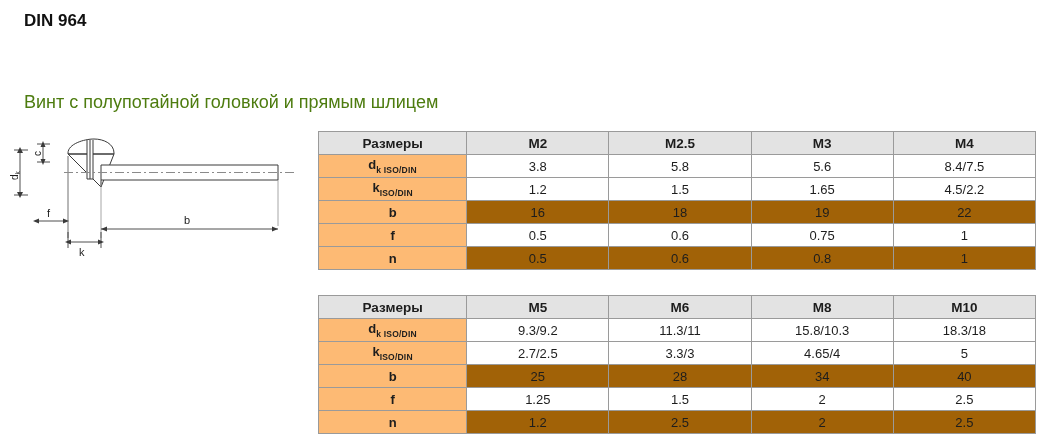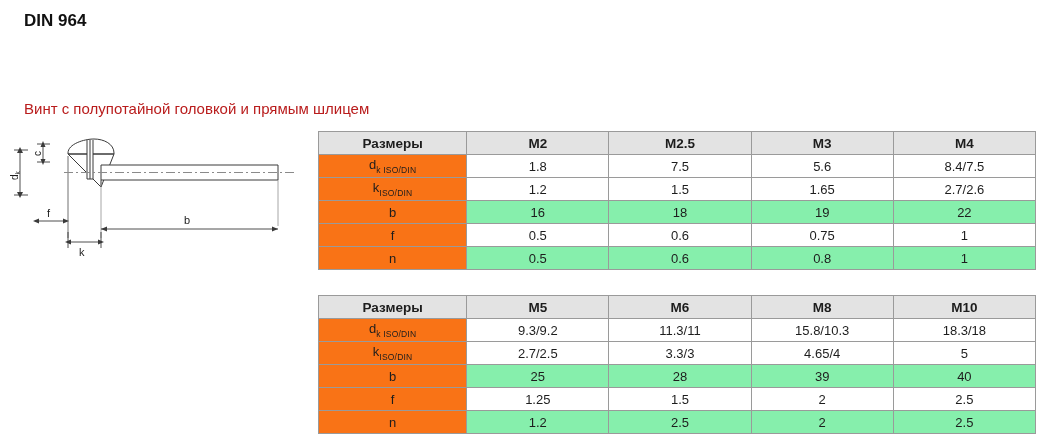--- a/index.html
+++ b/index.html
@@ -26,23 +26,23 @@
     top: 8px;
     font-weight: bold;
     font-size: 17px;
     line-height: 26px;
     color: #111111;
   }
   .std-line { white-space: nowrap; }
   .subtitle {
     position: absolute;
     left: 24px;
-    top: 100px;
-    font-size: 15px;
-    color: #b91c1c;
+    top: 92px;
+    font-size: 18px;
+    color: #4d7c0f;
     white-space: nowrap;
   }
   
   .drawing {
     position: absolute;
     left: 6px;
     top: 132px;
     width: 296px;
     height: 138px;
   }
@@ -67,25 +67,26 @@
     font-weight: normal;
     color: #1d1d1d;
     background: #ffffff;
   }
   table.sizes thead th {
     font-weight: bold;
     background: #e3e3e3;
     font-size: 13.5px;
   }
   table.sizes tr.shade td {
-    background: #86efac;
+    background: #a16207;
   }
   table.sizes td.label,
   table.sizes tr.shade td.label {
-    background: #f97316;
+    background: #fdba74;
+    font-weight: bold;
   }
   .sub {
     font-size: 8.5px;
     vertical-align: sub;
     letter-spacing: .2px;
   }
   .lbl-main { font-size: 13px; }
 </style>
 </head>
 <body>
@@ -180,31 +181,31 @@
         <th>Размеры</th>
         <th>M2</th>
         <th>M2.5</th>
         <th>M3</th>
         <th>M4</th>
       </tr>
     </thead>
     <tbody>
       <tr>
         <td class="label"><span class="lbl-main">d</span><span class="sub">k ISO/DIN</span></td>
-        <td>1.8</td>
-        <td>7.5</td>
+        <td>3.8</td>
+        <td>5.8</td>
         <td>5.6</td>
         <td>8.4/7.5</td>
       </tr>
       <tr>
         <td class="label"><span class="lbl-main">k</span><span class="sub">ISO/DIN</span></td>
         <td>1.2</td>
         <td>1.5</td>
         <td>1.65</td>
-        <td>2.7/2.6</td>
+        <td>4.5/2.2</td>
       </tr>
       <tr class="shade">
         <td class="label"><span class="lbl-main">b</span></td>
         <td>16</td>
         <td>18</td>
         <td>19</td>
         <td>22</td>
       </tr>
       <tr>
         <td class="label"><span class="lbl-main">f</span></td>
@@ -252,21 +253,21 @@
         <td class="label"><span class="lbl-main">k</span><span class="sub">ISO/DIN</span></td>
         <td>2.7/2.5</td>
         <td>3.3/3</td>
         <td>4.65/4</td>
         <td>5</td>
       </tr>
       <tr class="shade">
         <td class="label"><span class="lbl-main">b</span></td>
         <td>25</td>
         <td>28</td>
-        <td>39</td>
+        <td>34</td>
         <td>40</td>
       </tr>
       <tr>
         <td class="label"><span class="lbl-main">f</span></td>
         <td>1.25</td>
         <td>1.5</td>
         <td>2</td>
         <td>2.5</td>
       </tr>
       <tr class="shade">

